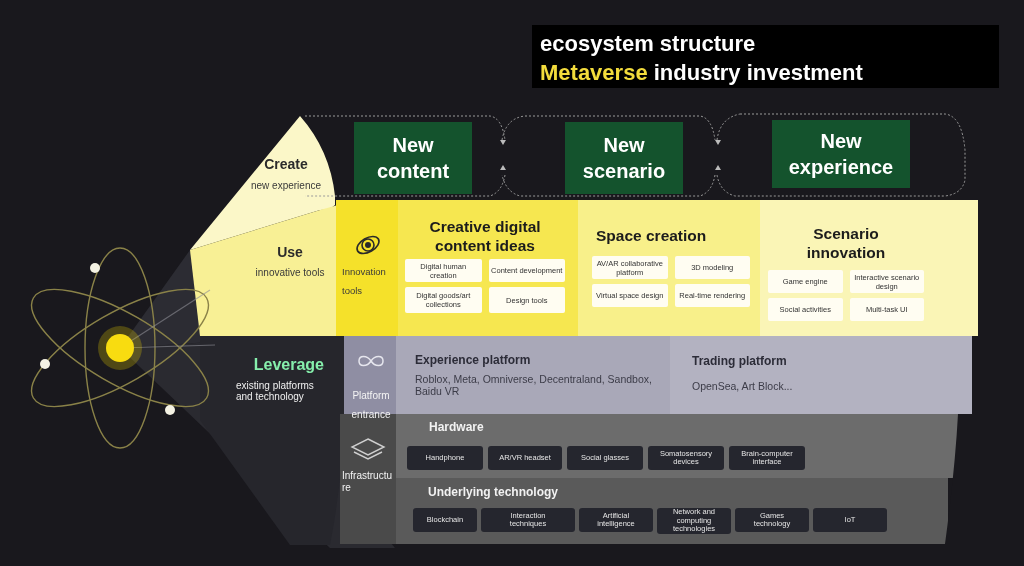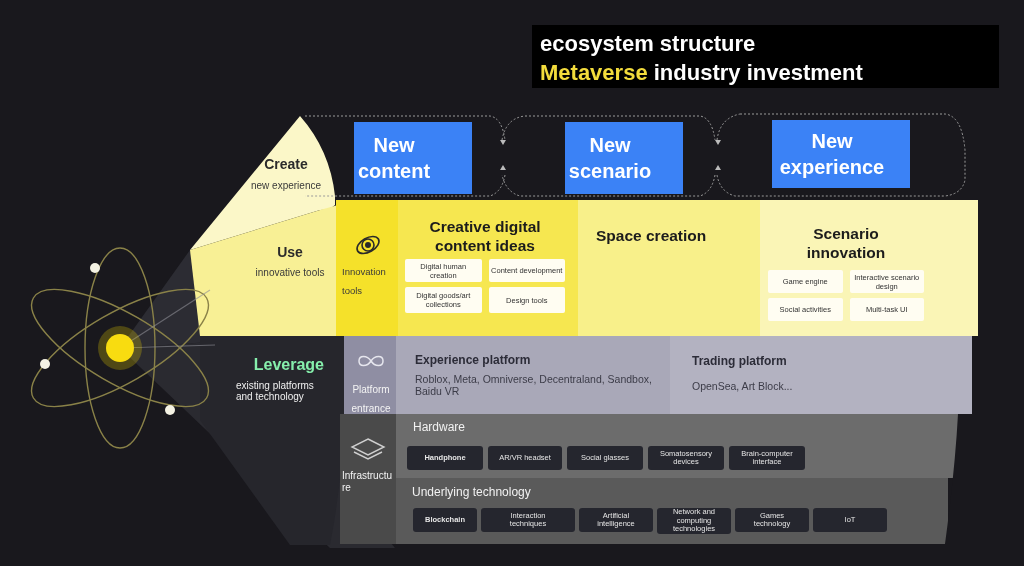--- a/index.html
+++ b/index.html
@@ -22,46 +22,46 @@
 
   
   svg.fan { left: 0; top: 0; width: 1024px; height: 566px; }
 
   
   .lbl-main { font-weight: bold; color: #2b2b2b; font-size: 14px; text-align: center; }
   .lbl-sub { color: #3a3a3a; font-size: 10px; text-align: center; }
 
   
   .stage-box {
-    background: #3b82f6; color: #fff; font-weight: bold; font-size: 20px; line-height: 26px;
-    text-align: center; display: flex; align-items: center; 
+    background: #14532d; color: #fff; font-weight: bold; font-size: 20px; line-height: 26px;
+    text-align: center; display: flex; align-items: center; justify-content: center;
   }
 
   
   .yband-col { color: #1c1c1c; }
   .yband-col h3 { font-size: 15.5px; font-weight: bold; text-align: center; line-height: 19px; }
   .chip-grid { display: grid; grid-template-columns: 1fr 1fr; gap: 5px 7px; margin-top: 4px; }
   .chip {
     background: #fffdf2; color: #333; font-size: 7.5px; line-height: 9px;
     text-align: center; display: flex; align-items: center; justify-content: center;
     height: 23px; border-radius: 2px; padding: 0 2px;
   }
 
   
   .plat-title { font-size: 12px; font-weight: bold; color: #2c2c38; }
   .plat-text { font-size: 10.5px; color: #3c3c48; line-height: 12px; margin-top: 6px; }
 
   
-  .infra-title { font-size: 12px; font-weight: normal; color: #f2f2f2; }
+  .infra-title { font-size: 12px; font-weight: bold; color: #f2f2f2; margin-left: 16px; }
   .dchip {
     background: #25262e; color: #e6e6e6; font-size: 7.5px; line-height: 8.5px;
     border-radius: 3px; display: flex; align-items: center; justify-content: center;
     text-align: center; height: 24px;
   }
-  .dchip.bold { font-weight: bold; }
+  .dchip.bold { font-weight: normal; }
 
   .side-label { font-size: 10px; color: #f4f4f4; line-height: 12px; text-align: left; }
 </style>
 </head>
 <body>
 
 <svg class="abs fan" viewBox="0 0 1024 566">
 
   <path d="M120 348 L300 336 L300 430 L395 548 L330 548 Z" fill="#2a2a30"></path>
   <path d="M120 348 L190 250 L300 258 L300 336 Z" fill="#2c2c33"></path>
@@ -147,41 +147,47 @@
     <ellipse cx="15" cy="13" rx="12" ry="7" transform="rotate(-30 15 13)" fill="none" stroke="#2a2a2a" stroke-width="1.6"></ellipse>
     <circle cx="15" cy="13" r="6" fill="none" stroke="#2a2a2a" stroke-width="1.6"></circle>
     <circle cx="15" cy="13" r="3" fill="#2a2a2a"></circle>
   </svg>
   <div style="font-size:9.5px; color:#3a3a3a; line-height:19px; width:56px; margin-left:4px; text-align:left;">Innovation tools</div>
 </div>
 <div class="abs" style="left:346px; top:352px; width:50px; text-align:center;">
   <svg width="40" height="18" viewBox="0 0 40 18">
     <path d="M8 9 C8 3 16 3 20 9 C24 15 32 15 32 9 C32 3 24 3 20 9 C16 15 8 15 8 9" fill="none" stroke="#e6e6ee" stroke-width="1.5"></path>
   </svg>
-  <div class="side-label" style="text-align:center; line-height:19px; margin-top:6px;">Platform entrance</div>
+  <div class="side-label" style="text-align:center; line-height:19px; margin-top:12px;">Platform entrance</div>
 </div>
 <div class="abs" style="left:342px; top:436px; width:54px;">
   <svg width="40" height="30" viewBox="0 0 40 30" style="margin-left:6px;">
     <path d="M20 3 L36 11 L20 19 L4 11 Z" fill="none" stroke="#cfcfcf" stroke-width="1.4"></path>
     <path d="M6 16 L20 23 L34 16" fill="none" stroke="#cfcfcf" stroke-width="1.4"></path>
   </svg>
   <div class="side-label" style="width:52px; word-break:break-all;">Infrastructure</div>
 </div>
 
 <div class="abs yband-col" style="left:405px; top:217px; width:160px;">
   <h3>Creative digital content ideas</h3>
   <div class="chip-grid">
     <div class="chip">Digital human creation</div>
     <div class="chip">Content development</div>
     <div class="chip" style="height:26px;">Digital goods/art collections</div>
     <div class="chip" style="height:26px;">Design tools</div>
   </div>
 </div>
 <div class="abs yband-col" style="left:592px; top:226px; width:158px;">
   <h3 style="text-align:left; padding-left:4px;">Space creation</h3>
+  <div class="chip-grid" style="margin-top:11px;">
+    <div class="chip">AV/AR collaborative platform</div>
+    <div class="chip">3D modeling</div>
+    <div class="chip">Virtual space design</div>
+    <div class="chip">Real-time rendering</div>
+  </div>
 </div>
 <div class="abs yband-col" style="left:768px; top:216px; width:156px;">
   <h3 style="width:110px; margin:8px auto;">Scenario innovation</h3>
   <div class="chip-grid">
     <div class="chip">Game engine</div>
     <div class="chip">Interactive scenario design</div>
     <div class="chip">Social activities</div>
     <div class="chip">Multi-task UI</div>
   </div>
 </div>

